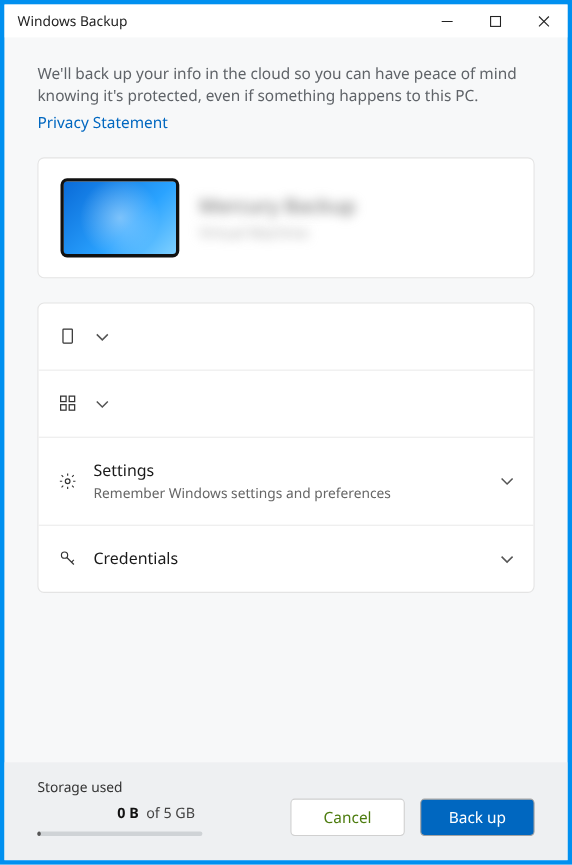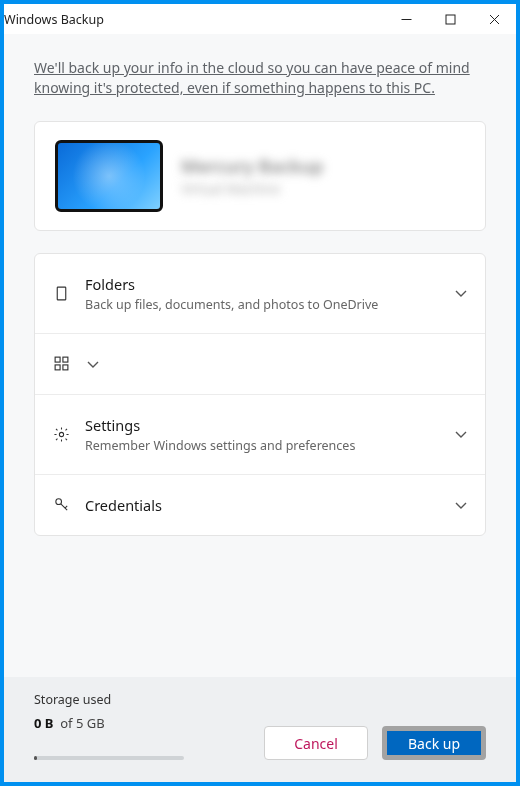--- a/index.html
+++ b/index.html
@@ -7,34 +7,35 @@
   body { background: #0090f0; padding: 4px; }
   .window {
     width: 100%; height: 100%;
     background: #f7f8f9;
     display: flex; flex-direction: column;
     overflow: hidden;
   }
   .titlebar {
     height: 30px; background: #fff;
     display: flex; align-items: center;
+    padding-left: 12px;
   }
   .titlebar-title { font-size: 12.5px; color: #222; flex: 1; }
   .tb-btn {
     width: 44px; height: 30px;
     display: flex; align-items: center; justify-content: center;
     color: #222;
   }
   .tb-btn svg { width: 11px; height: 11px; }
   .content {
     flex: 1; padding: 24px 30px 0 30px;
     overflow-y: auto;
   }
   .heading { font-size: 27px; font-weight: 600; color: #1a1a1a; margin-bottom: 14px; }
-  .subtext { font-size: 14px; color: #5f6368; line-height: 1.45; text-decoration: underline; }
+  .subtext { font-size: 14px; color: #5f6368; line-height: 1.45; }
   .link { color: #0067c0; font-size: 14px; display: inline-block; margin-top: 2px; cursor: pointer; }
   .card {
     background: #fff; border: 1px solid #e4e4e4; border-radius: 6px;
     margin-top: 22px; overflow: hidden;
   }
   .device-row {
     display: flex; align-items: center; gap: 18px;
     padding: 18px 20px;
   }
   .device-thumb {
@@ -63,31 +64,31 @@
   .sec-title { font-size: 14.5px; color: #1a1a1a; }
   .sec-desc  { font-size: 12.5px; color: #666; margin-top: 2px; }
   .chevron { width: 16px; height: 16px; color: #555; }
   .footer {
     background: #eef0f2;
     padding: 14px 30px 22px 30px;
     display: flex; align-items: flex-end; gap: 14px;
   }
   .storage { flex: 1; }
   .storage-label { font-size: 12.5px; color: #333; margin-bottom: 6px; }
-  .storage-values { font-size: 13px; color: #444; margin-bottom: 24px; }
+  .storage-values { font-size: 13px; color: #444; margin-bottom: 8px; text-align: center; }
   .storage-values b { font-weight: 700; color: #111; }
   .bar { width: 150px; height: 4px; background: #cfd3d6; border-radius: 2px; position: relative; }
   .bar-fill { height: 100%; width: 2%; background: #555; border-radius: 2px; }
   .btn {
     min-width: 104px; height: 34px; border-radius: 4px;
     font-size: 14px; display: flex; align-items: center; justify-content: center;
     cursor: pointer; user-select: none;
   }
-  .btn-secondary { background: #fff; border: 1px solid #d0d0d0; color: #be185d; }
-  .btn-primary   { background: #0067c0; border: 5px solid #a3a3a3; color: #fff; }
+  .btn-secondary { background: #fff; border: 1px solid #d0d0d0; color: #4d7c0f; }
+  .btn-primary   { background: #0067c0; border: 1px solid #a3a3a3; color: #fff; }
 </style>
 </head>
 <body>
 
 <div class="window">
 
   <div class="titlebar">
     <div class="titlebar-title">Windows Backup</div>
     <div class="tb-btn">
       <svg viewBox="0 0 11 11">
@@ -102,42 +103,39 @@
     <div class="tb-btn">
       <svg viewBox="0 0 11 11">
           <line x1="1" y1="1" x2="10" y2="10" stroke="currentColor" stroke-width="1"></line>
           <line x1="10" y1="1" x2="1" y2="10" stroke="currentColor" stroke-width="1"></line>
         </svg>
     </div>
   </div>
 
   <div class="content">
     <div class="subtext">We'll back up your info in the cloud so you can have peace of mind knowing it's protected, even if something happens to this PC.</div>
+    <a class="link">Privacy Statement</a>
 
     <div class="card">
       <div class="device-row">
         <div class="device-thumb"></div>
         <div>
           <div class="device-name">Mercury Backup</div>
           <div class="device-sub">Virtual Machine</div>
         </div>
       </div>
     </div>
 
     <div class="card">
 
       <div class="section">
         <div class="sec-icon">
           <svg viewBox="0 0 24 24" fill="none" stroke="currentColor" stroke-width="1.6">
               <rect x="6" y="3" width="12" height="18" rx="1"></rect>
             </svg>
-        </div>
-        <div class="sec-text">
-          <div class="sec-title">Folders</div>
-          <div class="sec-desc">Back up files, documents, and photos to OneDrive</div>
         </div>
         <svg class="chevron" viewBox="0 0 16 16" fill="none" stroke="currentColor" stroke-width="1.4">
             <polyline points="3,6 8,11 13,6"></polyline>
           </svg>
       </div>
 
       <div class="section">
         <div class="sec-icon">
           <svg viewBox="0 0 24 24" fill="none" stroke="currentColor" stroke-width="1.6">
               <rect x="3" y="3" width="7" height="7"></rect>

